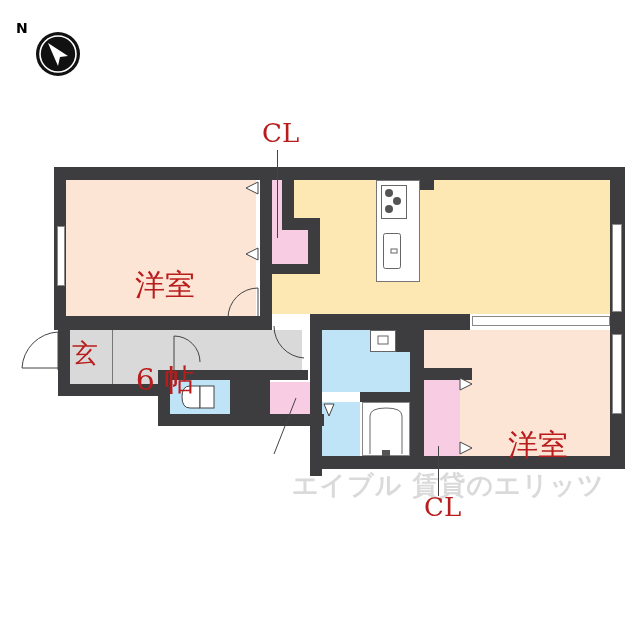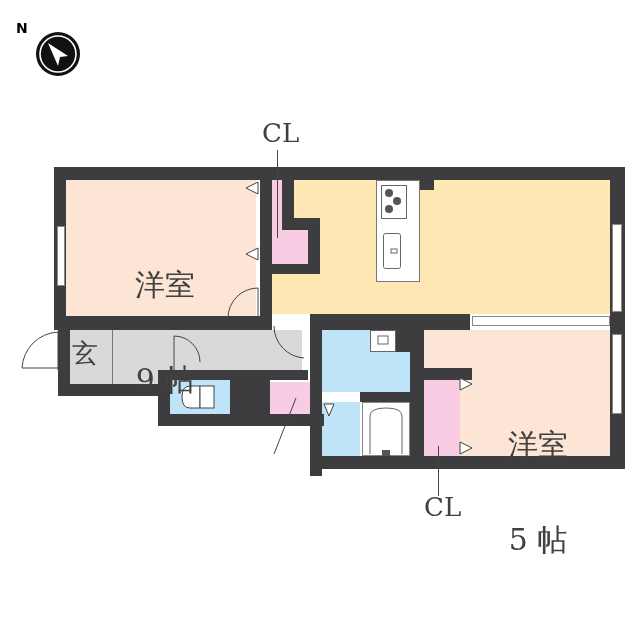--- a/index.html
+++ b/index.html
@@ -1,20 +1,20 @@
 <!DOCTYPE html>
 <html><head>
 <meta charset="utf-8">
 <style>
   html,body{margin:0;padding:0;background:#fff;}
   body{width:640px;height:640px;position:relative;overflow:hidden;font-family:"DejaVu Serif","Liberation Serif",serif;}
   .abs{position:absolute;}
   .wall{position:absolute;background:#3d3d3f;}
   .room{position:absolute;}
-  .label{position:absolute;color:#404040;line-height:1.05;text-align:center;white-space:pre;}
+  .label{position:absolute;color:#b91c1c;line-height:1.05;text-align:center;white-space:pre;}
   .line{position:absolute;background:#444;}
   .win{position:absolute;background:#fff;border:1px solid #888;box-sizing:border-box;}
   .thin{position:absolute;background:#999;}
 </style>
 </head>
 <body>
 
 <div class="abs" style="left:14px;top:20px;width:70px;height:60px;">
   <span class="abs" style="left:2px;top:0;font-family:'DejaVu Sans',sans-serif;font-weight:bold;font-size:14px;">N</span>
   <svg class="abs" style="left:20px;top:10px;" width="48" height="48" viewBox="0 0 48 48">
@@ -126,29 +126,29 @@
       <path d="M2 2 A32 32 0 0 0 32 34" fill="none" stroke="#444"></path>
     </svg>
   <svg class="abs" style="left:322px;top:402px;" width="14" height="16">
       <polygon points="2,2 12,2 7,14" fill="#fff" stroke="#444"></polygon>
     </svg>
 
   <div class="thin" style="left:112px;top:330px;width:1px;height:54px;background:#777;"></div>
 
   <div class="label" style="left:110px;top:206px;width:110px;font-size:30px;">
     <div>洋室</div>
-    <div>9 帖</div>
+    <div>6 帖</div>
   </div>
   <div class="label" style="left:488px;top:366px;width:100px;font-size:30px;">
     <div>洋室</div>
-    <div>5 帖</div>
   </div>
   <div class="label" style="left:72px;top:340px;font-size:26px;">玄</div>
 
   <div class="label" style="left:262px;top:120px;font-size:26px;">CL</div>
   <div class="line" style="left:277px;top:150px;width:1px;height:88px;"></div>
   <div class="label" style="left:424px;top:494px;font-size:26px;">CL</div>
   <div class="line" style="left:438px;top:446px;width:1px;height:50px;"></div>
   <svg class="abs" style="left:270px;top:396px;" width="30" height="60">
       <line x1="26" y1="2" x2="4" y2="58" stroke="#444"></line>
     </svg>
 
+  <div class="abs" style="left:292px;top:468px;font-family:'DejaVu Sans',sans-serif;font-weight:bold;font-size:26px;color:rgba(150,150,150,0.35);letter-spacing:1px;white-space:nowrap;">エイブル 賃貸のエリッツ</div>
 </div>
 
 </body></html>

